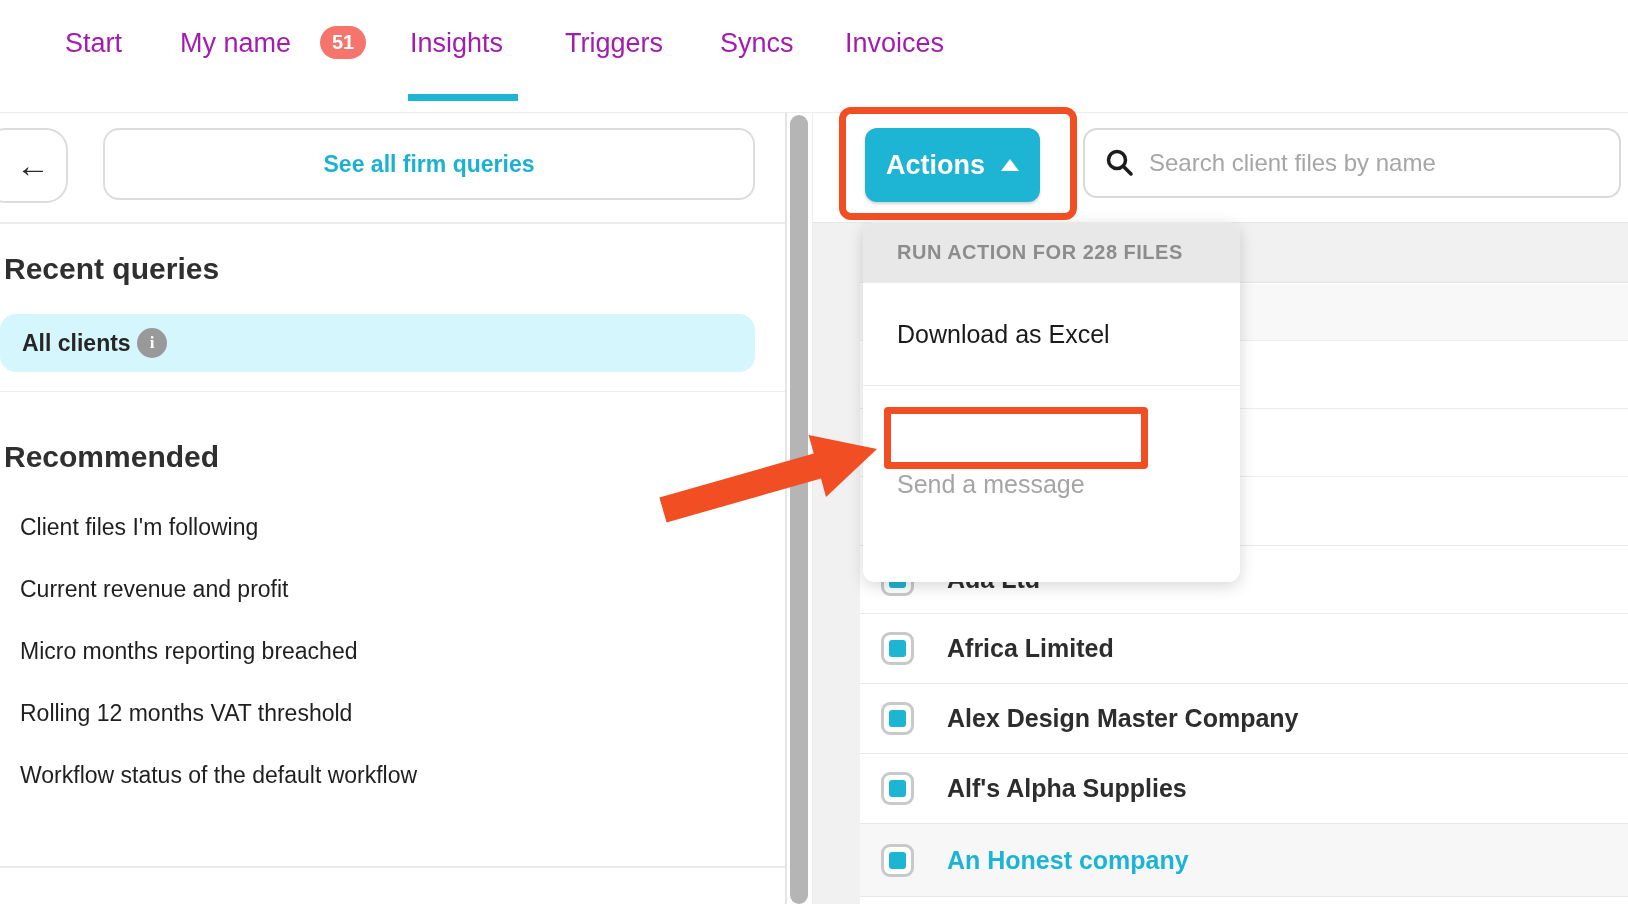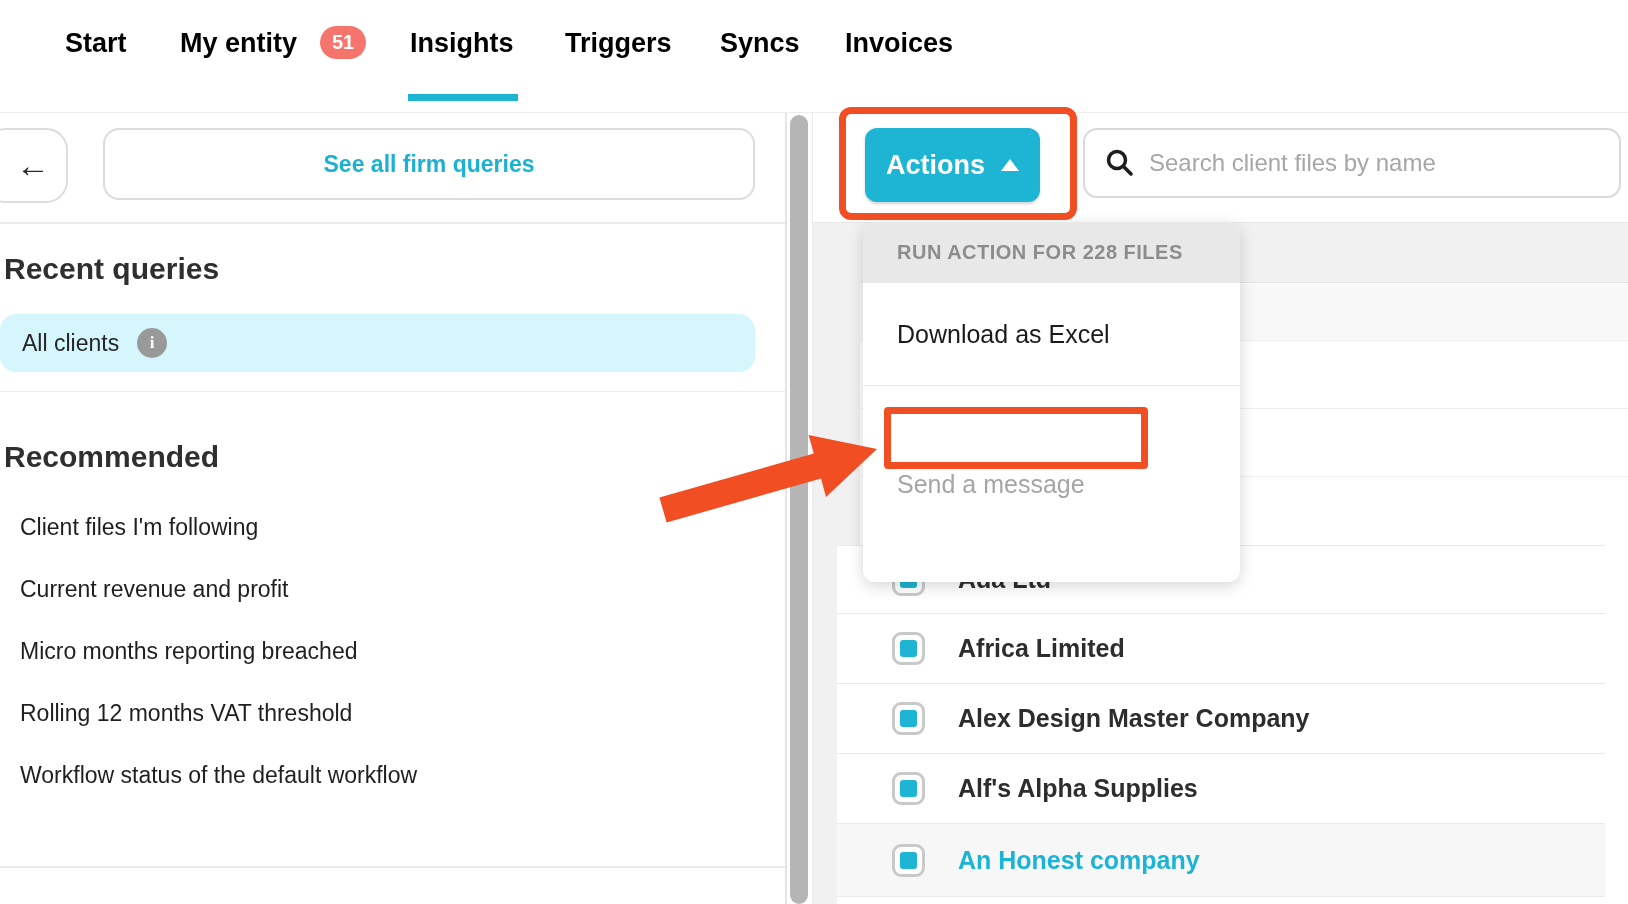--- a/index.html
+++ b/index.html
@@ -1,38 +1,38 @@
 <!DOCTYPE html>
 <html><head>
 <meta charset="utf-8">
 <style>
   html,body{margin:0;padding:0;background:#fff;}
   .canvas{
     position:relative;width:1628px;height:904px;background:#ffffff;
     font-family:"Liberation Sans", sans-serif;overflow:hidden;
   }
   
-  .nav-item{position:absolute;top:28px;font-size:27px;font-weight:bold;color:#000000;white-space:nowrap;cursor:pointer;}
+  .nav-item{position:absolute;top:28px;font-size:27px;font-weight:normal;color:#a21caf;white-space:nowrap;cursor:pointer;}
   .nav-badge{position:absolute;left:320px;top:26px;width:46px;height:33px;border-radius:17px;
     background:#f5756c;color:#fff;font-size:20px;font-weight:bold;display:flex;align-items:center;justify-content:center;}
   .nav-underline{position:absolute;left:408px;top:94px;width:110px;height:7px;background:#1eb4d4;}
   .topline{position:absolute;left:0;top:112px;width:1628px;height:1px;background:#ededed;}
 
   
   .back-btn{position:absolute;left:-16px;top:128px;width:84px;height:75px;background:#fff;
     border:2px solid #dcdcdc;border-radius:22px;display:flex;align-items:center;justify-content:center;
     padding-left:14px;box-sizing:border-box;font-size:34px;color:#2b2b2b;cursor:pointer;}
   .seeall-btn{position:absolute;left:103px;top:128px;width:652px;height:72px;background:#fff;
     border:2px solid #dcdcdc;border-radius:16px;display:flex;align-items:center;justify-content:center;
     box-sizing:border-box;font-size:23px;font-weight:bold;color:#1cb0d2;cursor:pointer;}
   .lp-divider{position:absolute;left:0;height:2px;background:#ececec;width:786px;}
   .lp-heading{position:absolute;left:4px;font-size:30px;font-weight:bold;color:#2f2f2f;white-space:nowrap;}
   .query-highlight{position:absolute;left:0;top:314px;width:755px;height:58px;background:#d4f6fc;
     border-radius:16px;display:flex;align-items:center;cursor:pointer;}
-  .query-highlight .q-label{margin-left:22px;font-size:23px;color:#262626;}
+  .query-highlight .q-label{margin-left:22px;font-size:23px;color:#262626;font-weight:bold;}
   .info-icon{position:absolute;left:137px;top:14px;width:30px;height:30px;border-radius:50%;background:#999;
     color:#fff;font-size:17px;font-weight:bold;display:flex;align-items:center;justify-content:center;
     font-family:"Liberation Serif",serif;cursor:pointer;}
   .lp-item{position:absolute;left:20px;font-size:23px;color:#1f1f1f;white-space:nowrap;cursor:pointer;}
   .lp-right-border{position:absolute;left:785px;top:112px;width:2px;height:792px;background:#e5e5e5;}
 
   
   .scroll-thumb{position:absolute;left:790px;top:115px;width:18px;height:789px;background:#b5b5b5;border-radius:9px;cursor:grab;}
   .rp-left-border{position:absolute;left:812px;top:112px;width:1px;height:792px;background:#ececec;}
 
@@ -50,22 +50,22 @@
   .rp-divider{position:absolute;left:812px;top:222px;width:816px;height:1px;background:#e6e6e6;}
 
   
   .rp-gutter{position:absolute;left:813px;top:223px;width:47px;height:681px;background:#f1f1f1;}
   .list-header-band{position:absolute;left:860px;top:223px;width:768px;height:60px;background:#f1f1f1;
     border-bottom:1px solid #e3e3e3;box-sizing:border-box;}
   .bg-row-gray{position:absolute;left:860px;top:284px;width:768px;height:56px;background:#f8f8f8;}
   .bg-divider{position:absolute;left:860px;width:768px;height:1px;background:#ededed;}
 
   
-  .client-row{position:absolute;left:837px;width:768px;background:#fff;border-top:1px solid #e9e9e9;
-    box-sizing:border-box;display:flex;align-items:center;padding-left:34px;}
+  .client-row{position:absolute;left:860px;width:768px;background:#fff;border-top:1px solid #e9e9e9;
+    box-sizing:border-box;display:flex;align-items:center;}
   .client-row.hovered{background:#f7f7f7;}
   .checkbox{margin-left:21px;width:33px;height:33px;border:3px solid #c9c9c9;border-radius:9px;background:#fff;
     box-sizing:border-box;display:flex;align-items:center;justify-content:center;cursor:pointer;flex:0 0 auto;}
   .checkbox .inner{width:17px;height:17px;background:#1eb4d4;border-radius:3px;}
   .client-name{margin-left:33px;font-size:25px;font-weight:bold;color:#2d2d2d;white-space:nowrap;cursor:pointer;}
   .client-name.link{color:#1cb4d6;}
 
   
   .dropdown{position:absolute;left:863px;top:222px;width:377px;height:360px;background:#fff;border-radius:12px;
     box-shadow:0 4px 16px rgba(0,0,0,0.16);z-index:20;display:flex;flex-direction:column;}
@@ -82,21 +82,21 @@
   .annot-actions{left:839px;top:107px;width:238px;height:113px;border-radius:12px;box-sizing:border-box;}
   .annot-download{left:884px;top:407px;width:264px;height:62px;border-radius:4px;box-sizing:border-box;}
   .annot-arrow{position:absolute;left:640px;top:420px;z-index:31;pointer-events:none;}
 </style>
 </head>
 <body>
 
 <div class="canvas">
 
   <div class="nav-item" style="left:65px">Start</div>
-  <div class="nav-item" style="left:180px">My entity</div>
+  <div class="nav-item" style="left:180px">My name</div>
   <div class="nav-badge">51</div>
   <div class="nav-item" style="left:410px">Insights</div>
   <div class="nav-item" style="left:565px">Triggers</div>
   <div class="nav-item" style="left:720px">Syncs</div>
   <div class="nav-item" style="left:845px">Invoices</div>
   <div class="nav-underline"></div>
   <div class="topline"></div>
 
   <div class="back-btn">
     <span>←</span>

